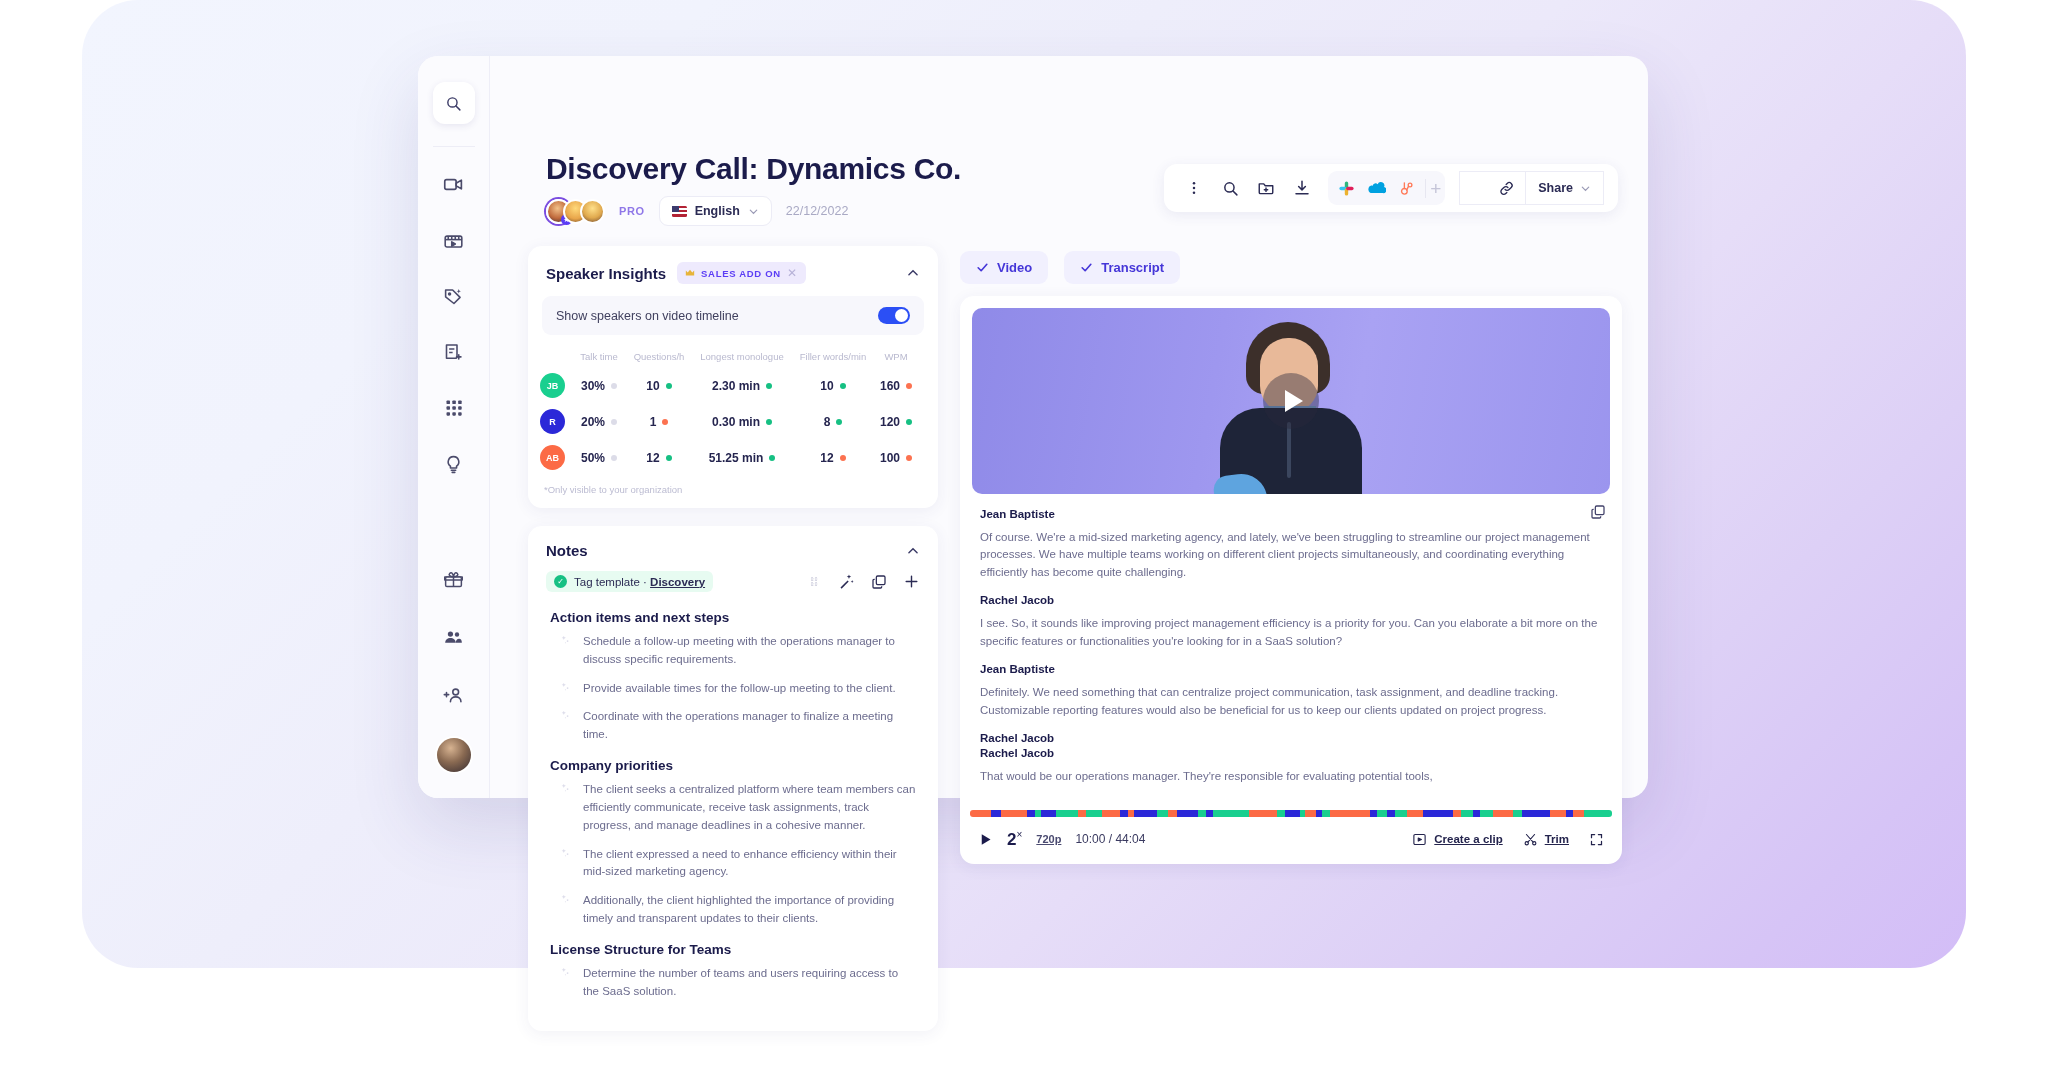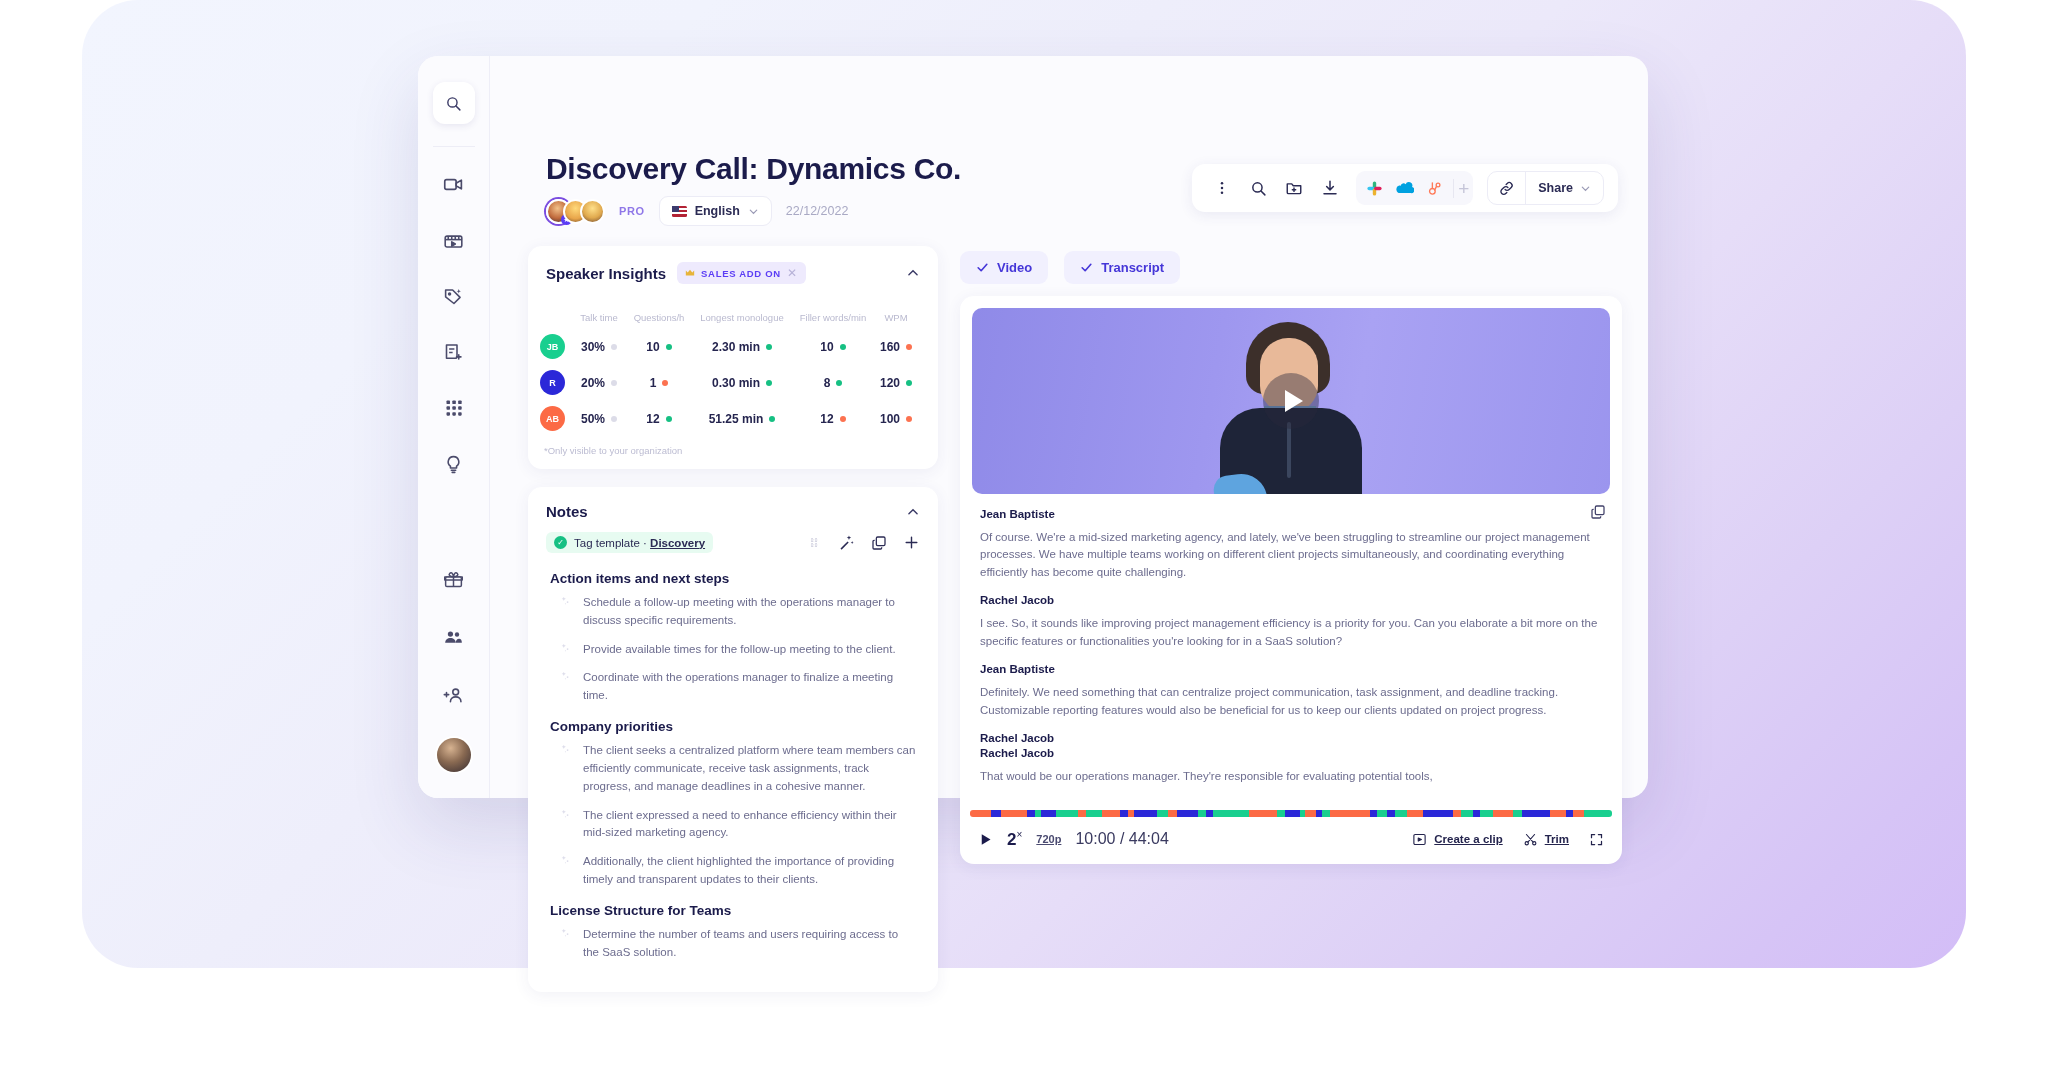--- a/index.html
+++ b/index.html
@@ -99,21 +99,21 @@
     position: absolute; right: 30px; top: 108px;
     height: 48px; background: #fff; border-radius: 13px;
     box-shadow: 0 3px 14px rgba(60,50,130,.09);
     display: flex; align-items: center; gap: 4px; padding: 0 14px;
   }
   .tb-btn { width: 32px; height: 32px; display: flex; align-items: center; justify-content: center;
             color: #2b2b54; cursor: pointer; border-radius: 7px; }
   .tb-group { display: flex; align-items: center; gap: 2px; background: #f7f7fc; border-radius: 9px; padding: 3px 4px; margin: 0 6px; }
   .tb-int { width: 28px; height: 28px; display: flex; align-items: center; justify-content: center; cursor: pointer; }
   .tb-plus { color: #c5c5d8; font-size: 19px; line-height: 1; padding-left: 4px; border-left: 1px solid #e7e7f1; margin-left: 3px; }
-  .tb-right { display: flex; border: 1px solid #ececf6; border-radius: 10px; overflow: hidden; margin-left: 4px; }
+  .tb-right { display: flex; border: 1px solid #ececf6; border-radius: 0; overflow: hidden; margin-left: 4px; padding-left: 28px; }
   .tb-link { width: 38px; height: 32px; display: flex; align-items: center; justify-content: center;
              border-right: 1px solid #ececf6; color: #2b2b54; cursor: pointer; }
   .tb-share { display: flex; align-items: center; gap: 7px; padding: 0 12px; height: 32px;
               font-size: 12.5px; color: #2b2b54; font-weight: bold; cursor: pointer; }
 
   
   .col-left { position: absolute; left: 38px; top: 190px; width: 410px; }
   .col-right { position: absolute; left: 470px; top: 195px; width: 662px; }
 
   .card { background: #fff; border-radius: 14px; box-shadow: 0 3px 16px rgba(60,50,130,.07); }
@@ -195,21 +195,21 @@
   .copy-btn { position: absolute; right: 16px; top: 10px; color: #42426a; cursor: pointer; display:flex; }
   .t-name { font-size: 11.5px; font-weight: bold; color: #1b1b4b; margin-bottom: 3px; }
   .t-text { font-size: 11.5px; line-height: 1.52; color: #6c6c8e; margin-bottom: 13px; margin-top: 9px; }
 
   .timeline { display: flex; height: 7px; margin: 0 10px; border-radius: 3px; overflow: hidden; }
   .controls { display: flex; align-items: center; padding: 12px 18px 14px; gap: 14px; }
   .ctl { display: flex; align-items: center; cursor: pointer; color: #1b1b4b; }
   .speed { font-size: 17px; font-weight: bold; color: #1b1b4b; cursor: pointer; }
   .speed sup { font-size: 10px; font-weight: normal; }
   .res { font-size: 11px; font-weight: bold; color: #4a4a70; text-decoration: underline; cursor: pointer; }
-  .timecode { font-size: 16px; color: #3a3a60; }
+  .timecode { font-size: 12px; color: #3a3a60; }
   .ctl-right { margin-left: auto; display: flex; align-items: center; gap: 20px; }
   .ctl-link { display: flex; align-items: center; gap: 7px; font-size: 11.5px; font-weight: bold; color: #24244d; cursor: pointer; }
   .ctl-link span { text-decoration: underline; }
   svg { display: block; }
 </style>
 </head>
 <body>
 
 <div class="bg-card"></div>
 
@@ -446,20 +446,24 @@
             <span>SALES ADD ON</span>
             <span class="x">✕</span>
           </div>
           <div class="chev">
             <svg width="14" height="14" viewBox="0 0 24 24" fill="none" stroke="#3a3a66" stroke-width="2.4" stroke-linecap="round">
                 <path d="M5 15l7-7 7 7"></path>
               </svg>
           </div>
         </div>
 
+        <div class="si-toggle-row">
+          <div class="si-toggle-label">Show speakers on video timeline</div>
+          <div class="switch"></div>
+        </div>
 
         <div class="si-table">
           <div class="si-cols">
             <span class="c1">Talk time</span>
             <span class="c2">Questions/h</span>
             <span class="c3">Longest monologue</span>
             <span class="c4">Filler words/min</span>
             <span class="c5">WPM</span>
           </div>
           <div id="si-rows">

